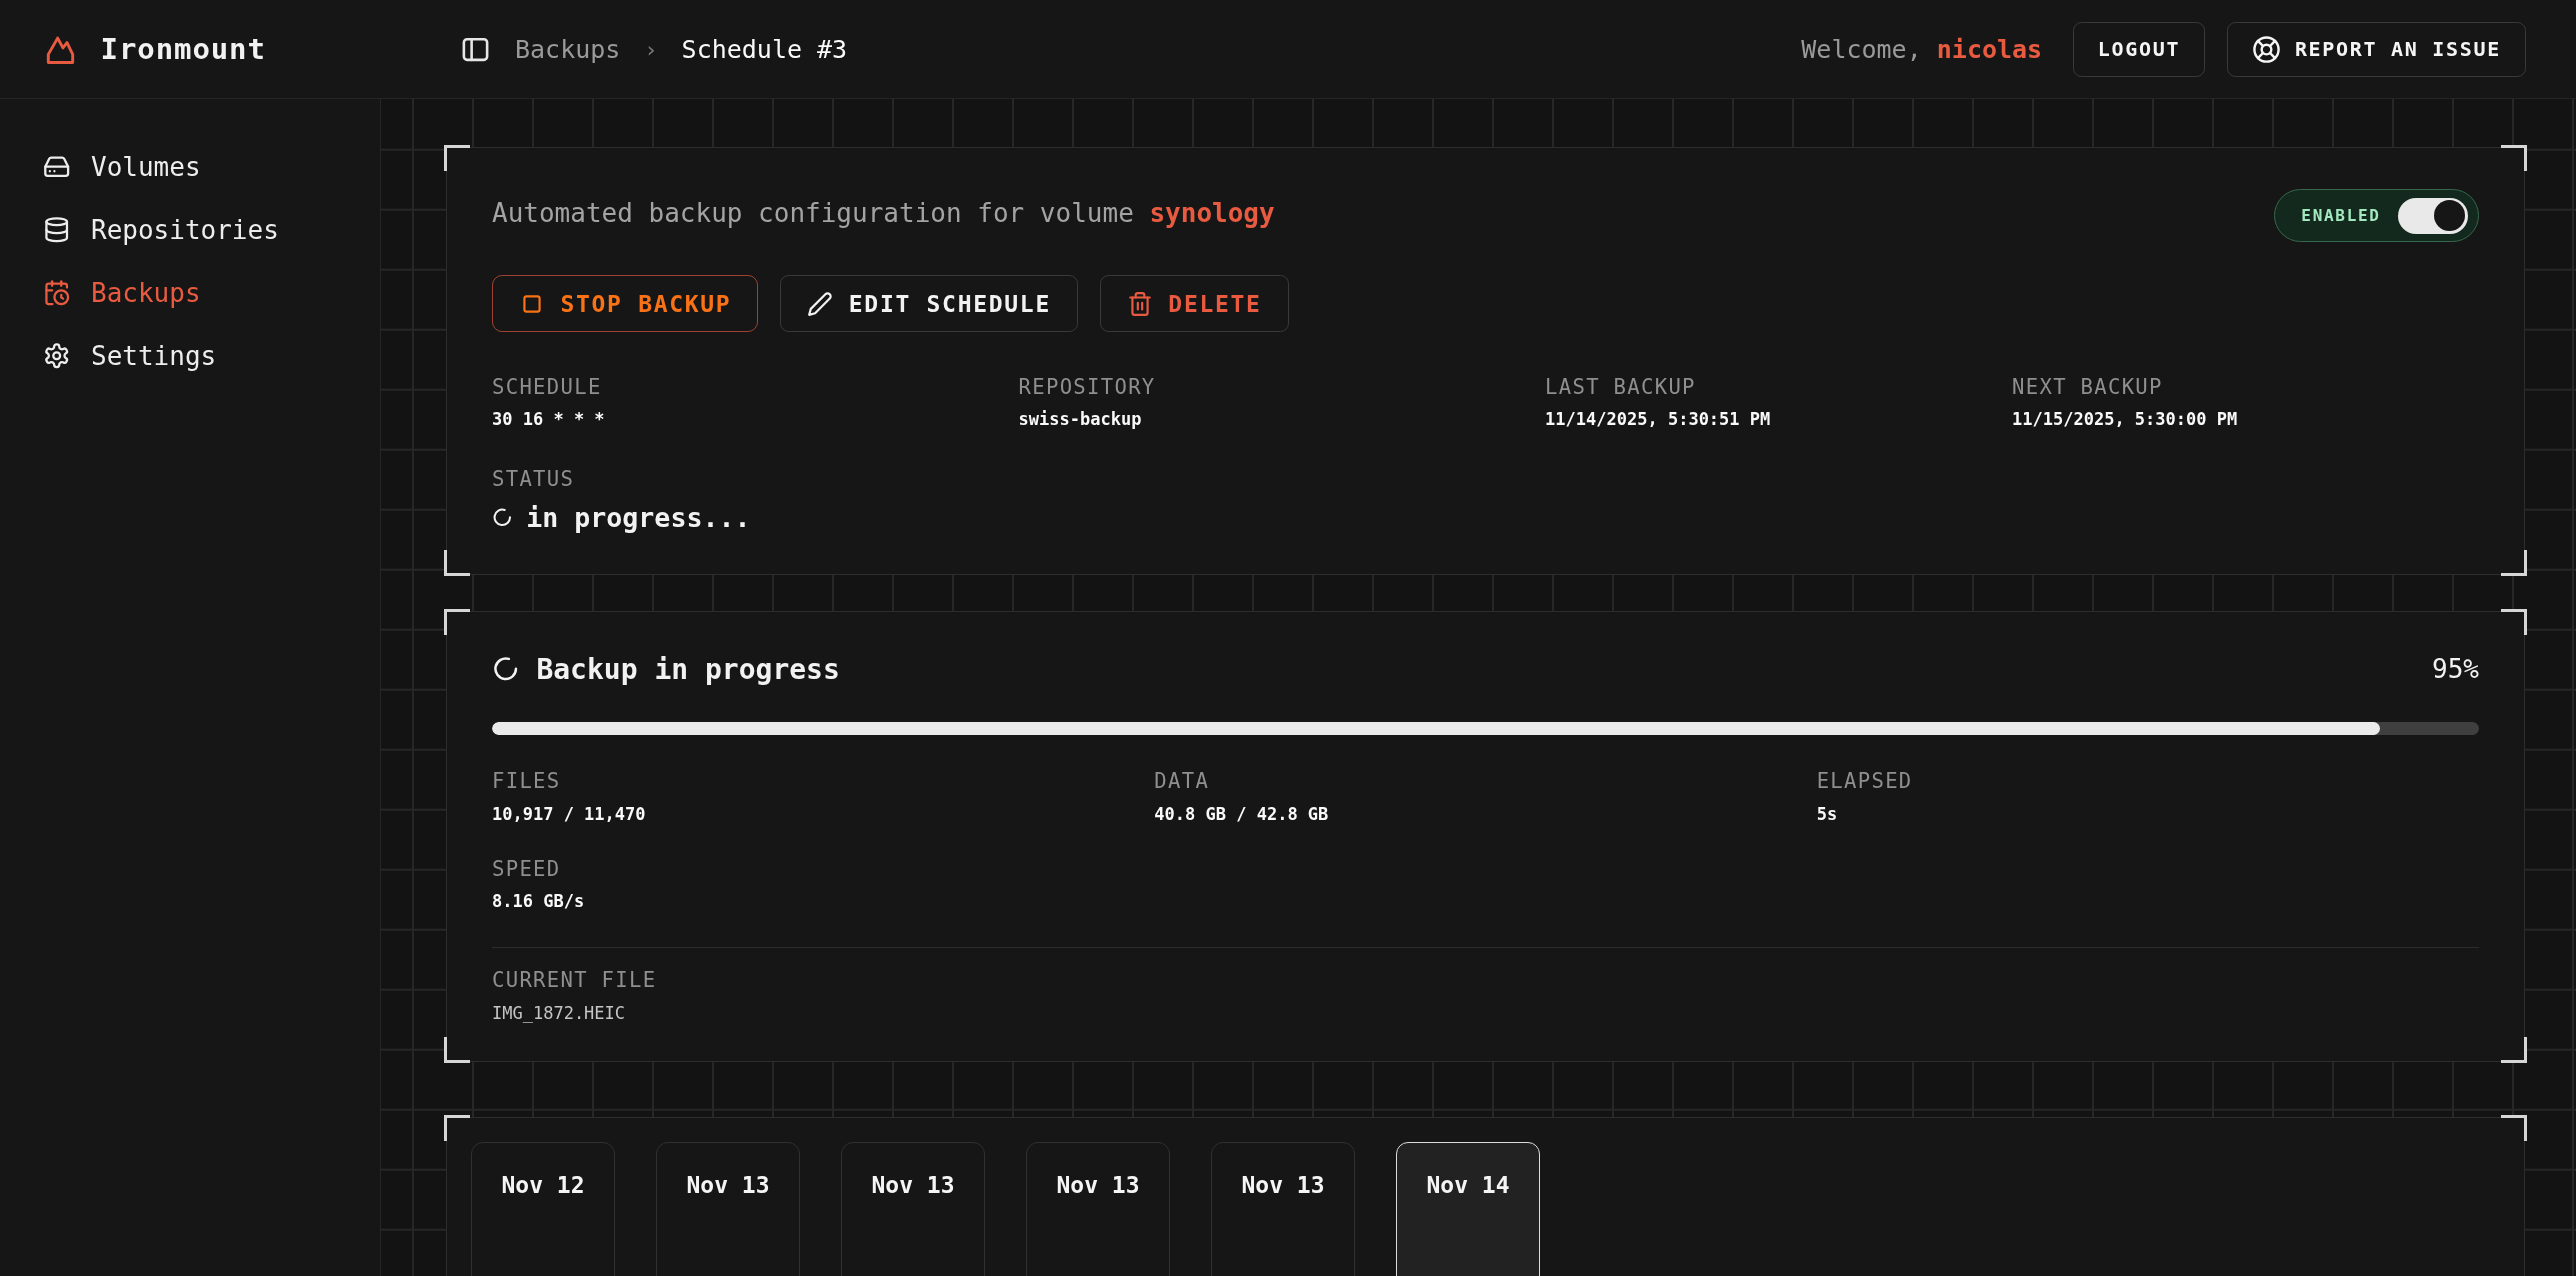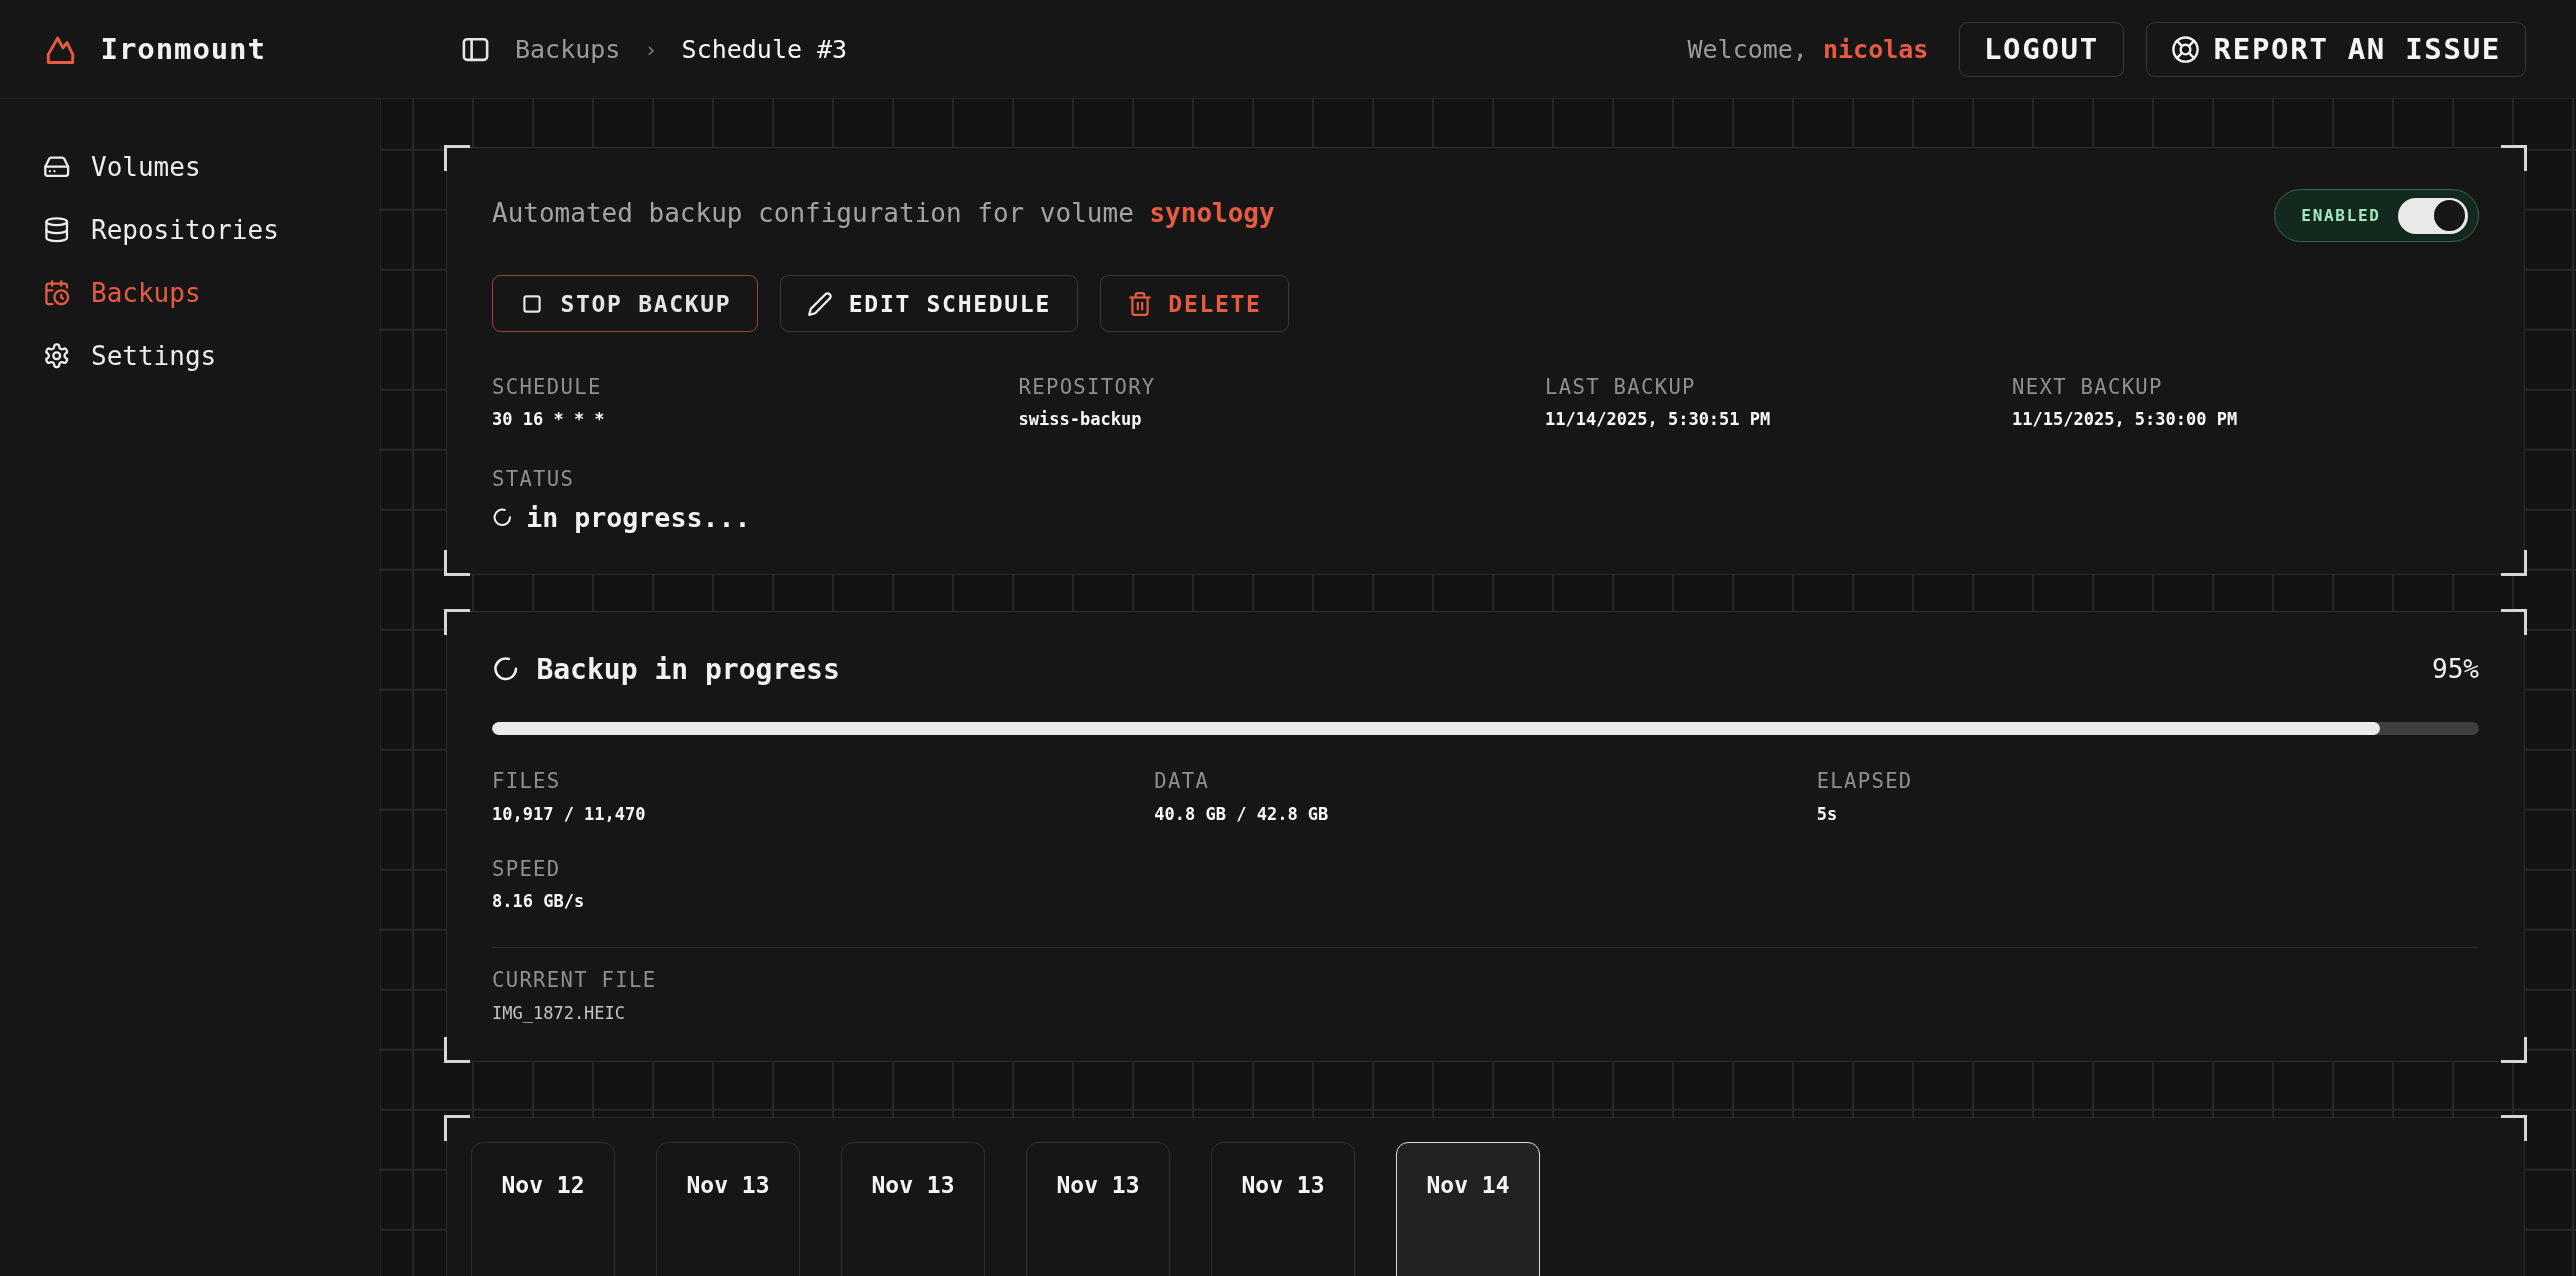--- a/index.html
+++ b/index.html
@@ -14,21 +14,21 @@
   .crumbs { display:flex; align-items:center; gap:24px; padding-left:67px; font-size:25px; }
   .crumb-muted { color:#9a9a9a; }
   .crumb-sep { color:#7a7a7a; font-size:22px; }
   .crumb-current { color:#fafafa; }
   .panel-toggle { color:#e6e6e6; display:flex; align-items:center; cursor:pointer; }
   .header-right { margin-left:auto; display:flex; align-items:center; gap:22px; padding-right:50px; }
   .welcome { font-size:25px; color:#9a9a9a; margin-right:8.6px; }
   .welcome .uname { color:#e85b41; font-weight:bold; }
   .hbtn { display:flex; align-items:center; gap:13.7px; border:1.7px solid #3a3a3a; border-radius:8.6px;
           background:transparent; color:#f5f5f5; font-family:inherit; font-weight:bold;
-          font-size:29px; letter-spacing:1.7px; padding:0 24px; height:55px; cursor:pointer; }
+          font-size:20px; letter-spacing:1.7px; padding:0 24px; height:55px; cursor:pointer; }
 
   
   .shell { display:flex; height:1177px; }
   .sidebar { width:381px; flex:none; background:#161616; border-right:1.7px solid #262626; padding-top:36px; }
   .side-item { display:flex; align-items:center; gap:20.6px; height:63px; padding-left:43px;
                font-size:26px; color:#ededed; cursor:pointer; }
   .side-item.active { color:#e85b41; }
   .main { flex:1; position:relative; background-color:#131313;
           background-image:
             linear-gradient(to right, #272727 1.7px, transparent 1.7px),
@@ -54,21 +54,21 @@
   .enabled-pill { display:flex; align-items:center; gap:17px; border:1.7px solid #35684c;
                   background:#13291d; border-radius:34px; height:53px; padding:0 10.3px 0 26px; cursor:pointer; }
   .enabled-label { color:#a3e9c0; font-size:16px; font-weight:bold; letter-spacing:1.7px; }
   .switch { width:70px; height:36px; border-radius:18px; background:#e9e9e9; position:relative; }
   .switch .knob { position:absolute; right:2.6px; top:2.6px; width:31px; height:31px; border-radius:50%; background:#161616; }
 
   .actions { display:flex; gap:22px; margin-top:33px; }
   .abtn { display:flex; align-items:center; gap:15.4px; font-family:inherit; font-weight:bold;
           font-size:23px; letter-spacing:1.7px; background:transparent; border:1.7px solid #3a3a3a;
           border-radius:8.6px; height:57px; padding:0 26px; color:#f2f2f2; cursor:pointer; }
-  .abtn.danger-outline { border-color:rgba(232,91,65,0.65); color:#e5e5e5; }
+  .abtn.danger-outline { border-color:rgba(232,91,65,0.65); color:#f97316;border-radius:10px; }
   .abtn.danger-text { color:#e85b41; }
 
   .detail-grid { display:grid; grid-template-columns:1.06fr 1.06fr 0.94fr 0.94fr; margin-top:43px; }
   .field-label { font-size:20.6px; letter-spacing:1.3px; color:#8f8f8f; }
   .field-value { font-size:17px; font-weight:bold; margin-top:10.3px; color:#fafafa; }
   .status-block { margin-top:38px; }
   .status-value { display:flex; align-items:center; gap:13.7px; font-size:26.6px; font-weight:bold; margin-top:10.3px; }
 
   
   .prog-head { display:flex; align-items:center; justify-content:space-between; }

